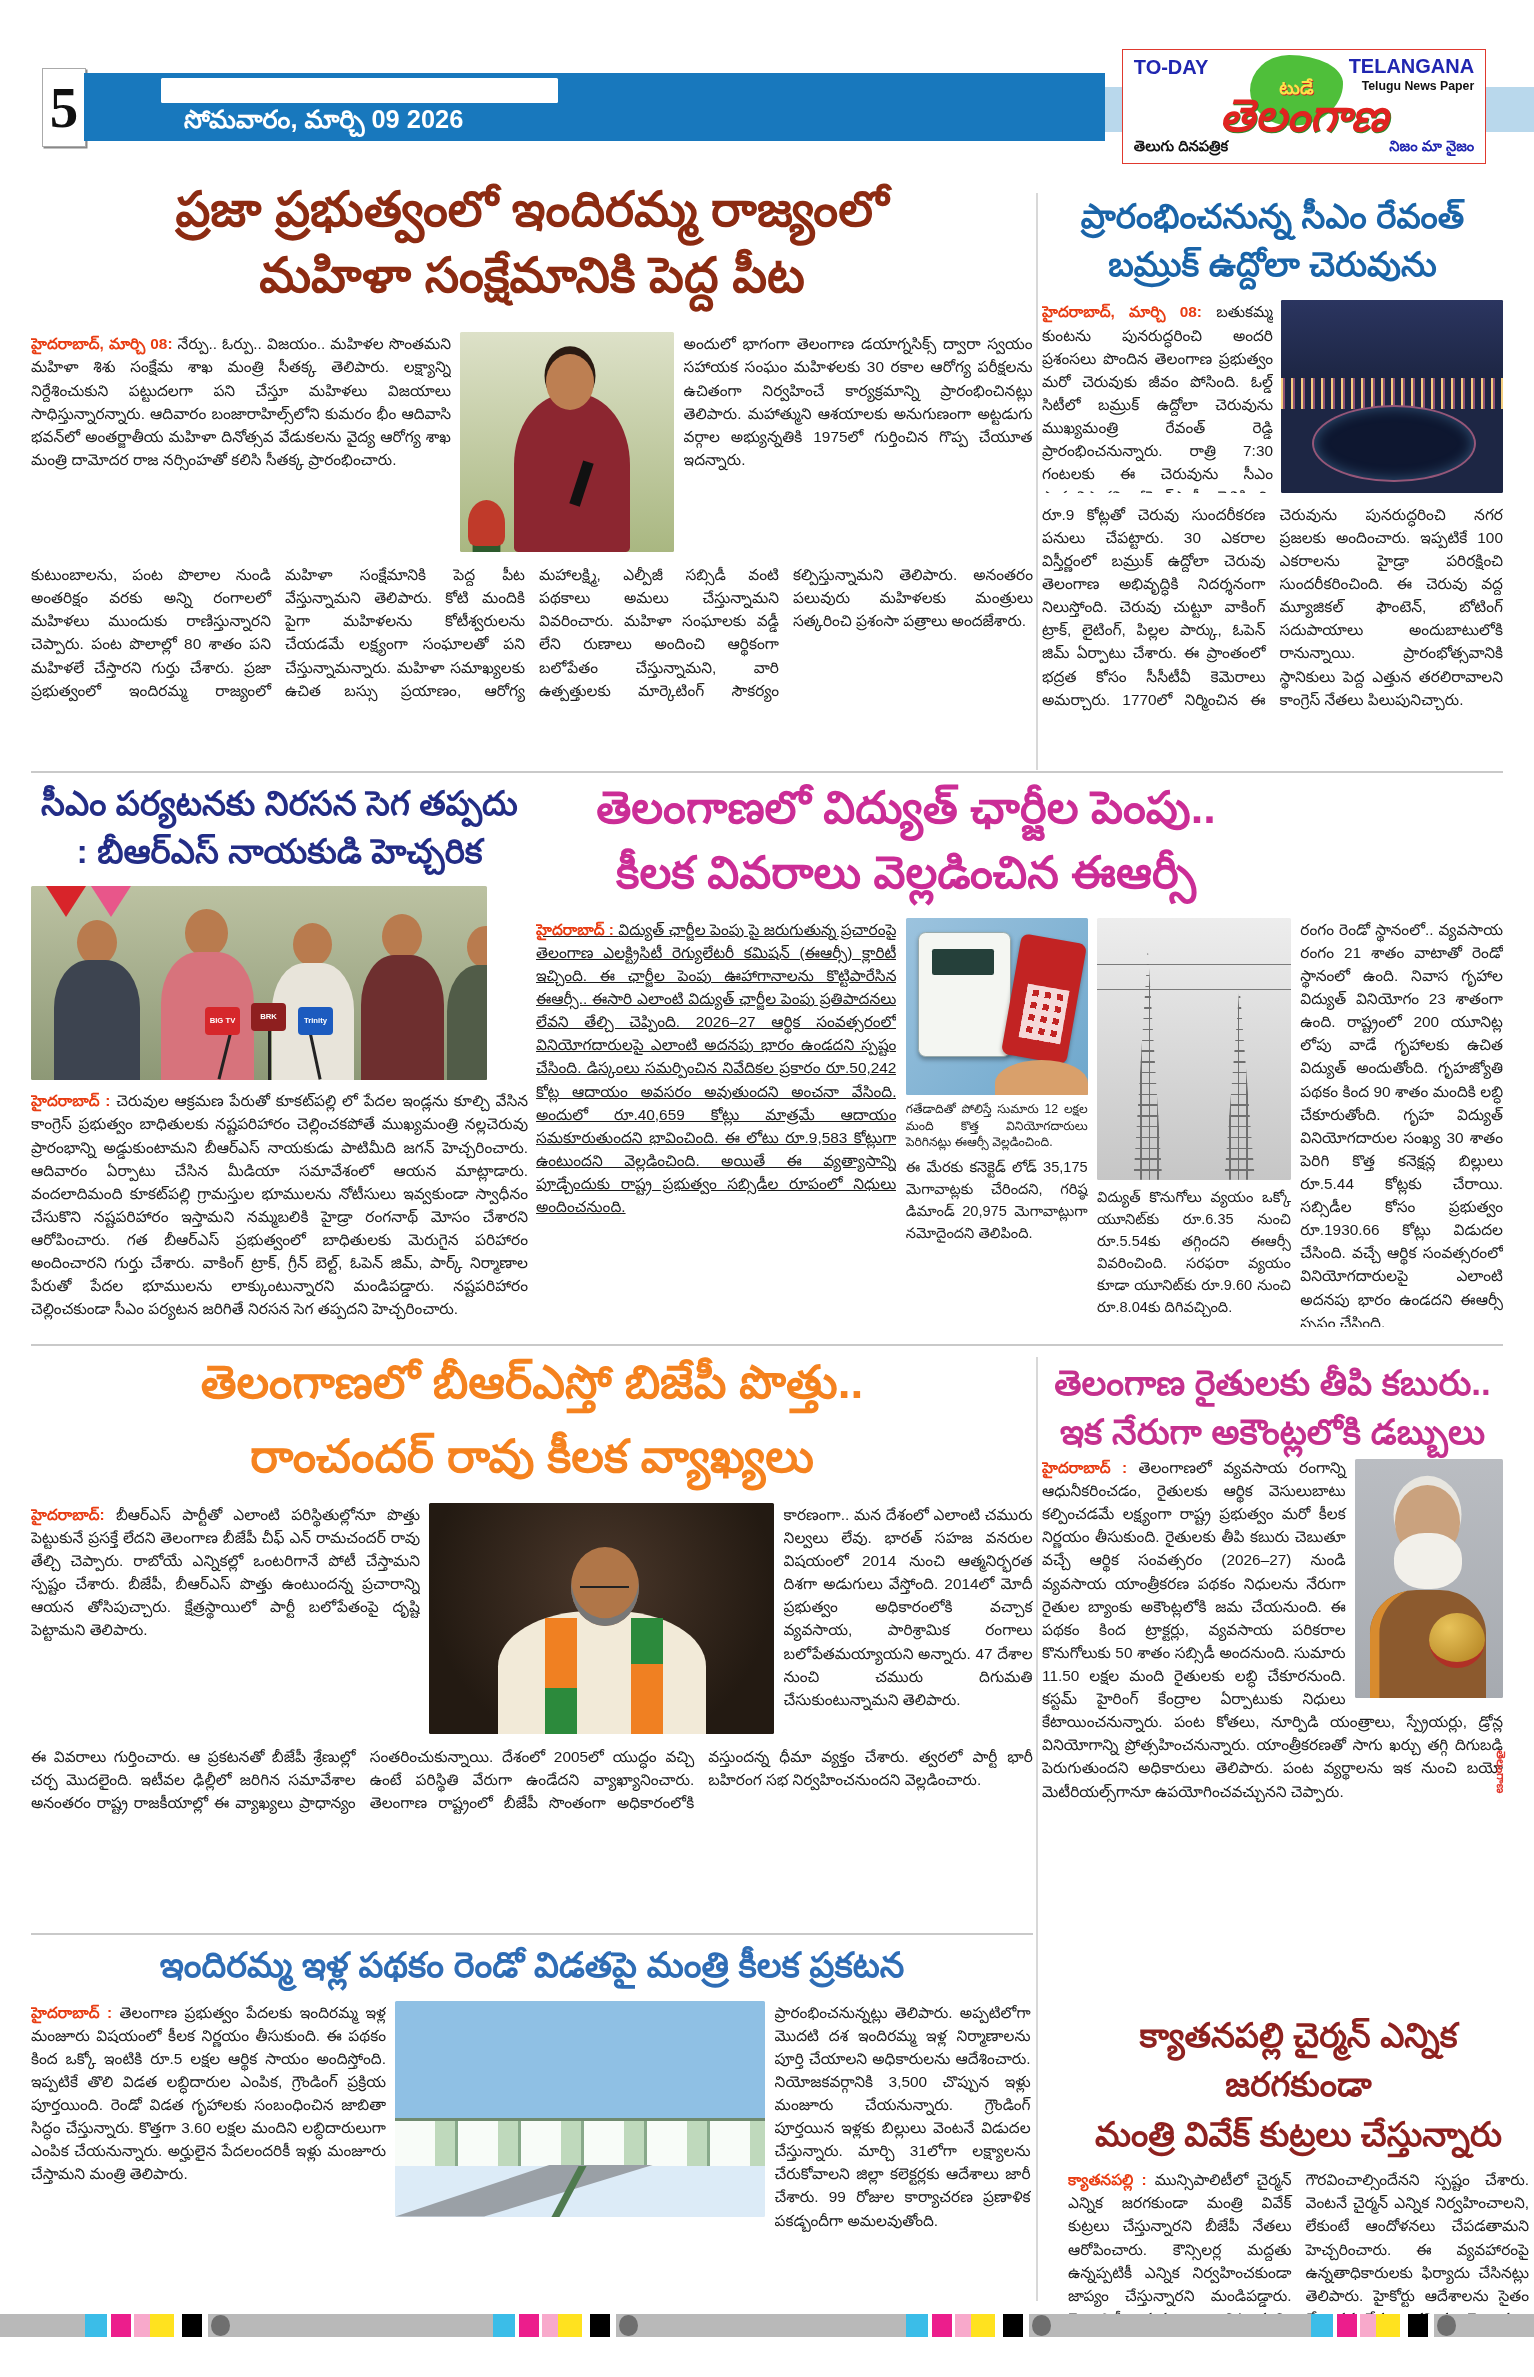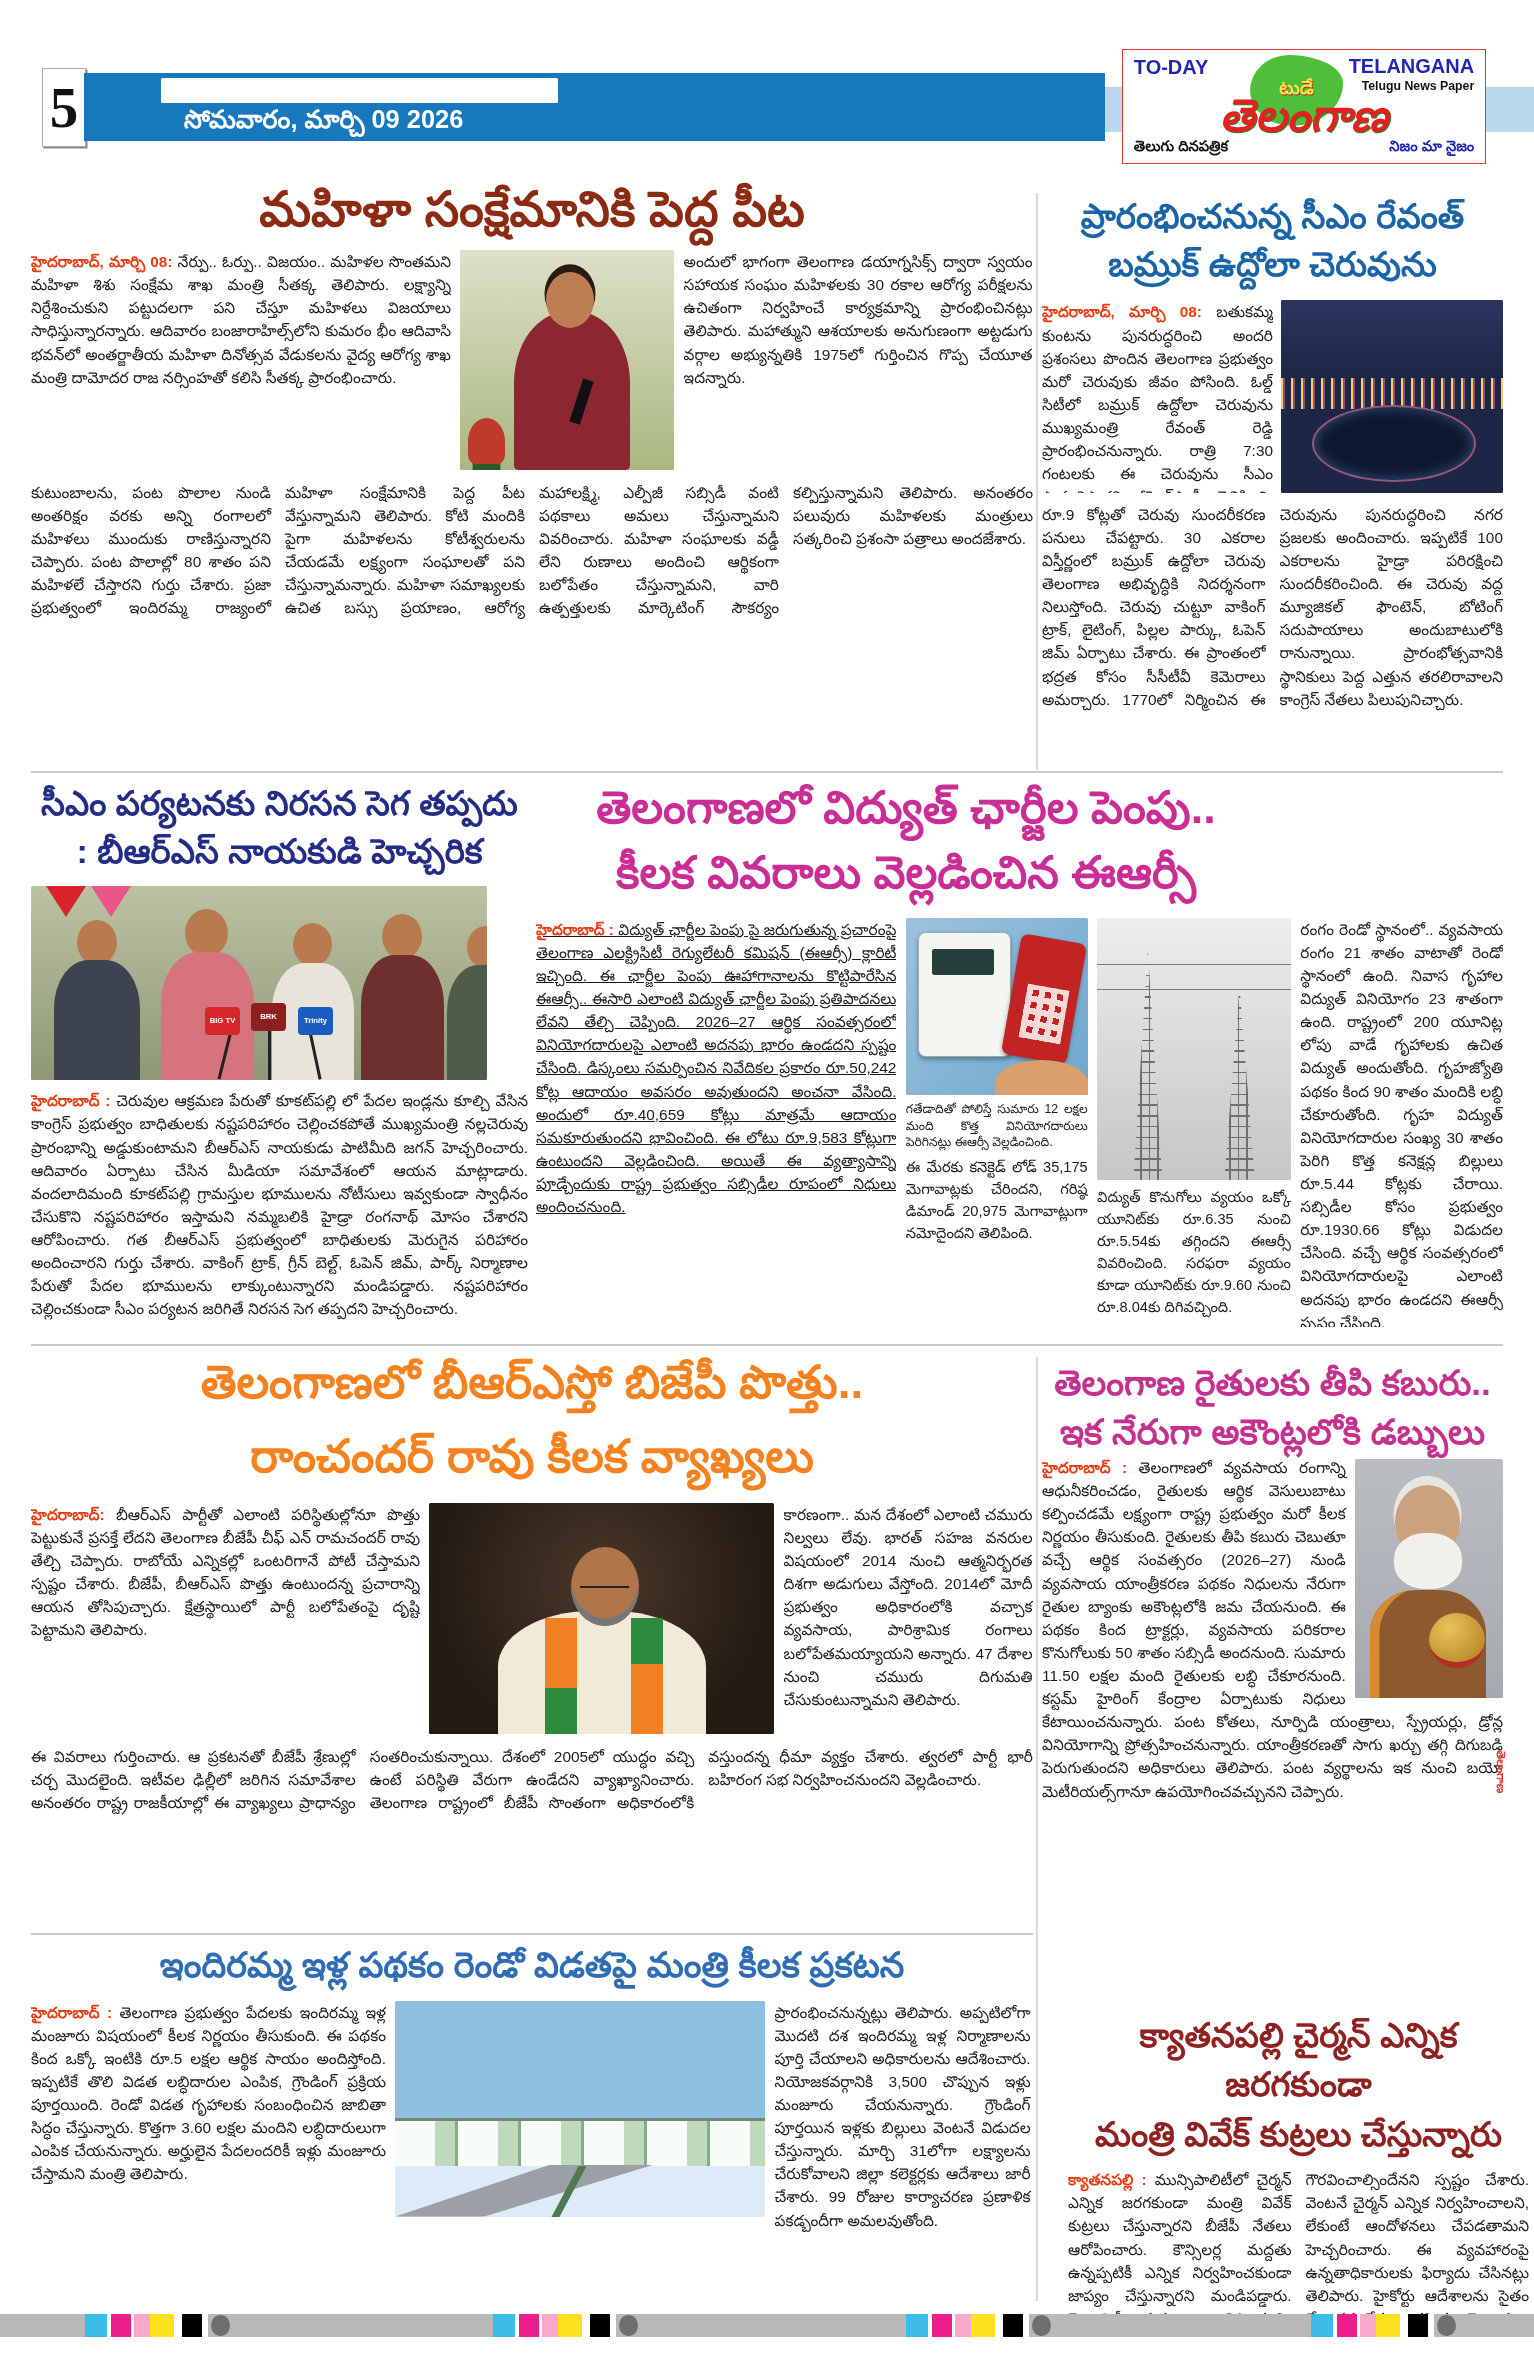--- a/index.html
+++ b/index.html
@@ -37,21 +37,21 @@
   .hr{background:#c9c9c9;height:1.5px;}
   .vr{background:#d8d8d8;width:1.5px;}
   .cols2{column-count:2;column-gap:14px;}
   .cols3{column-count:3;column-gap:14px;}
   .cols4{column-count:4;column-gap:14px;}
   .photo{position:relative;overflow:hidden;border-radius:1.5px;}
 
   
   .artA{left:31px;top:176px;width:1002px;}
   .artA .hl{font-size:49px;line-height:1.35;color:#8c2b12;}
-  .rowA{display:flex;gap:9.3px;margin-top:8px;}
+  .rowA{display:flex;gap:9.3px;margin-top:24px;}
   .photoA{width:214px;height:220px;background:linear-gradient(#dde1c8,#a9b781);}
   .pa-body{position:absolute;bottom:0;left:54px;width:116px;height:158px;background:#8c2630;
            border-radius:45% 45% 4.6px 4.6px;}
   .pa-head{position:absolute;top:21.6px;left:86px;width:48px;height:56px;background:#bd7f52;border-radius:50%;
            box-shadow:0 -6.2px 0 1.5px #2a1a12;}
   .pa-mic{position:absolute;bottom:46px;left:116px;width:10.8px;height:45px;background:#111;transform:rotate(18deg);}
   .pa-flowers{position:absolute;bottom:6.2px;left:7.7px;width:37px;height:46px;background:#c03a2a;
               border-radius:50% 50% 20% 20%;box-shadow:0 14px 0 -4.6px #2d5a2d;}
 
   
@@ -184,20 +184,21 @@
     <span class="abs footR">నిజం మా నైజం</span>
   </div>
 
   <div class="abs vr" style="left:1036px;top:193px;height:577px;"></div>
   <div class="abs hr" style="left:31px;top:771px;width:1472px;"></div>
   <div class="abs hr" style="left:31px;top:1344px;width:1472px;"></div>
   <div class="abs hr" style="left:31px;top:1933px;width:1002px;"></div>
   <div class="abs vr" style="left:1036px;top:1357px;height:944px;"></div>
 
   <div class="abs artA">
+    <div class="hl">ప్రజా ప్రభుత్వంలో ఇందిరమ్మ రాజ్యంలో</div>
     <div class="hl">మహిళా సంక్షేమానికి పెద్ద పీట</div>
     <div class="rowA">
       <div class="bt" style="width:420px;height:220px;">
         <span class="dl">హైదరాబాద్, మార్చి 08:</span>
         <span>నేర్పు.. ఓర్పు.. విజయం.. మహిళల సొంతమని మహిళా శిశు సంక్షేమ శాఖ మంత్రి సీతక్క తెలిపారు. లక్ష్యాన్ని నిర్దేశించుకుని పట్టుదలగా పని చేస్తూ మహిళలు విజయాలు సాధిస్తున్నారన్నారు. ఆదివారం బంజారాహిల్స్‌లోని కుమరం భీం ఆదివాసి భవన్‌లో అంతర్జాతీయ మహిళా దినోత్సవ వేడుకలను వైద్య ఆరోగ్య శాఖ మంత్రి దామోదర రాజ నర్సింహతో కలిసి సీతక్క ప్రారంభించారు.</span>
       </div>
       <div class="photo photoA">
         <div class="pa-flowers"></div>
         <div class="pa-body"></div>
         <div class="pa-head"></div>

